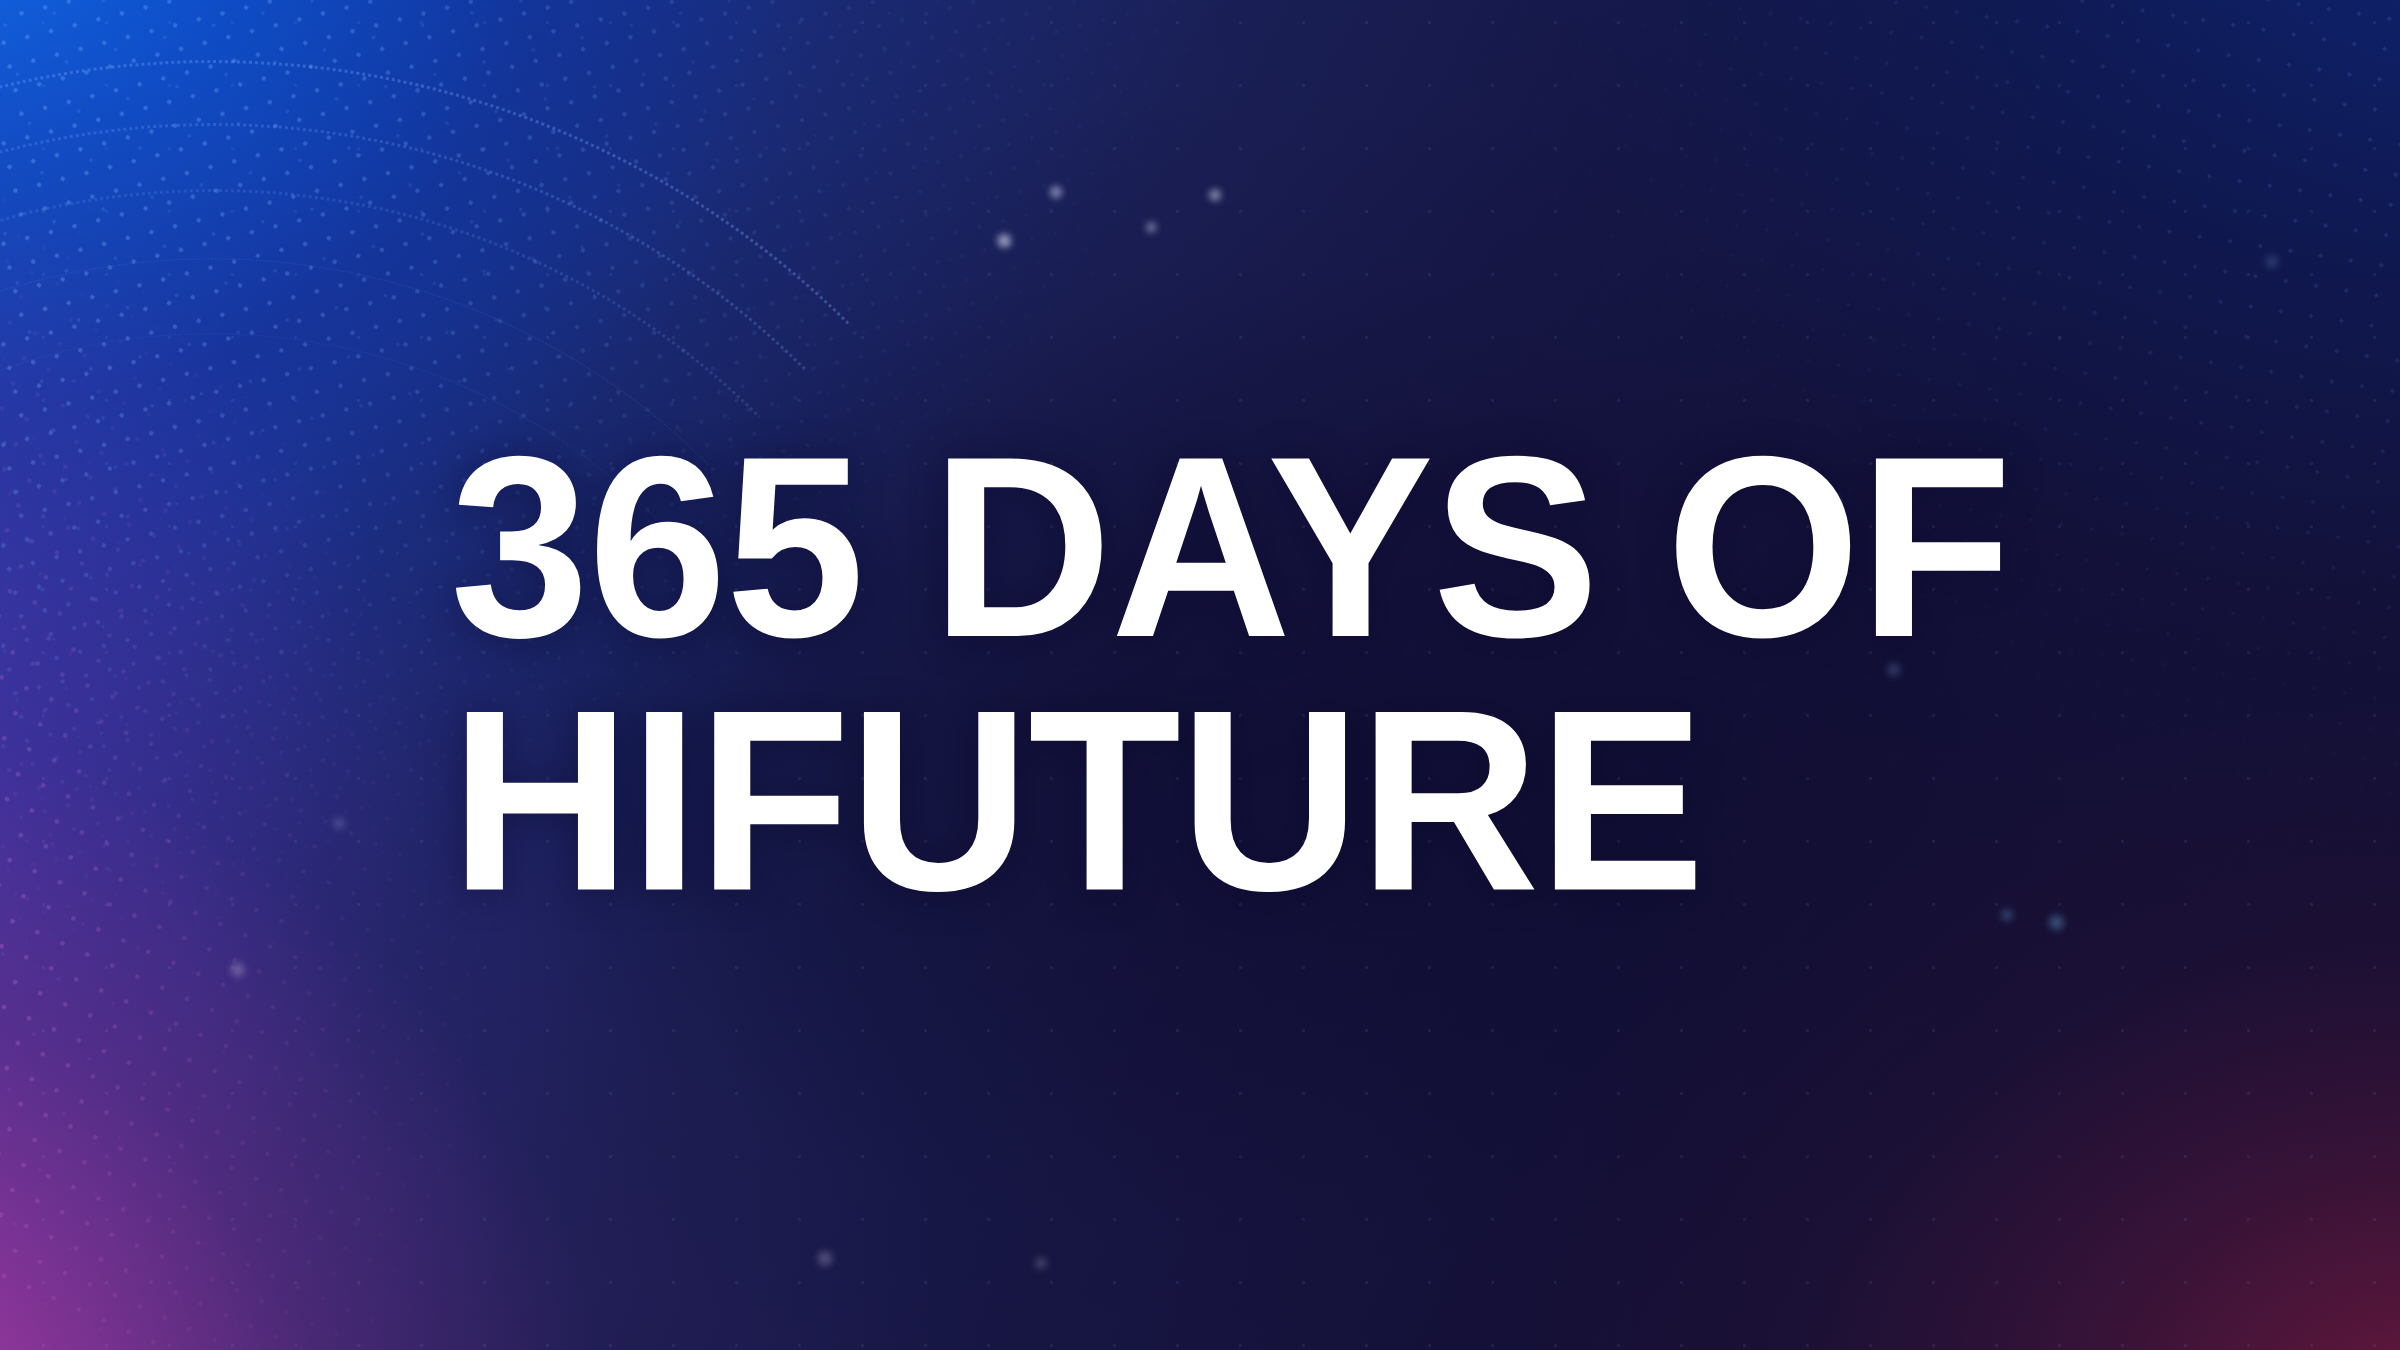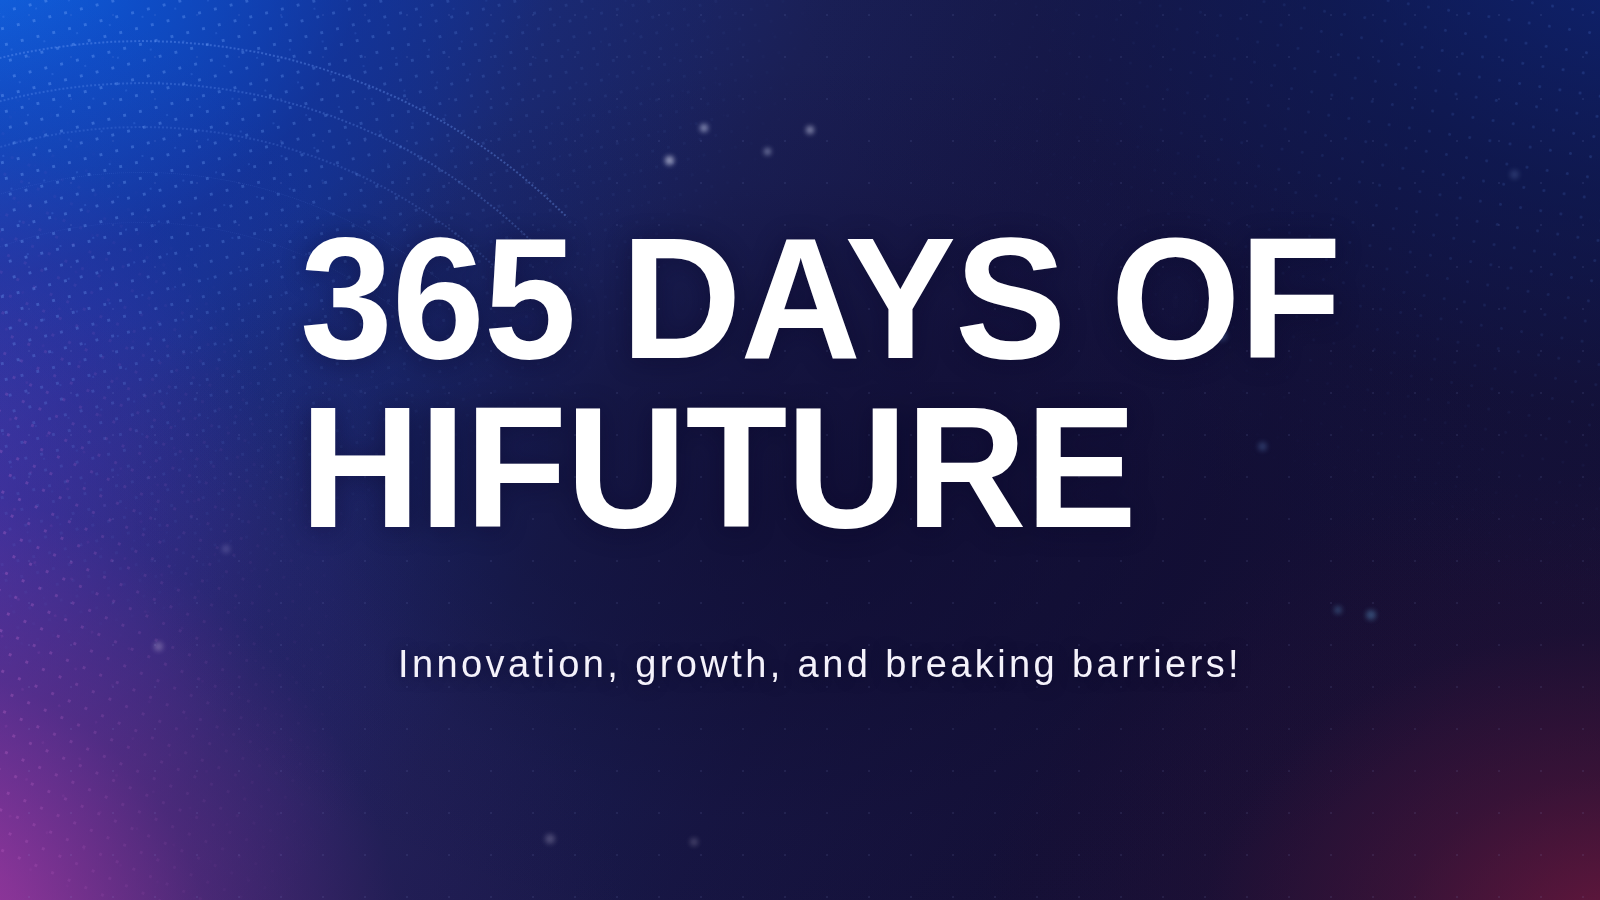--- a/index.html
+++ b/index.html
@@ -245,16 +245,15 @@
   <div class="bokeh" style="left:545px;top:834px;width:10px;height:10px;background:rgba(226,218,238,0.26);"></div>
   <div class="bokeh" style="left:690px;top:838px;width:8px;height:8px;background:rgba(226,218,238,0.22);"></div>
   <div class="bokeh" style="left:222px;top:545px;width:8px;height:8px;background:rgba(200,190,235,0.22);"></div>
   <div class="bokeh" style="left:1510px;top:170px;width:9px;height:9px;background:rgba(150,180,240,0.20);"></div>
 
   <div class="content">
     <h1 class="headline">
       <span class="line">365 DAYS OF</span>
       <span class="line">HIFUTURE</span>
     </h1>
-    <p class="subtitle">Innovation, growth, and breaking barriers!</p>
   </div>
 
 </div>
 
 </body></html>

